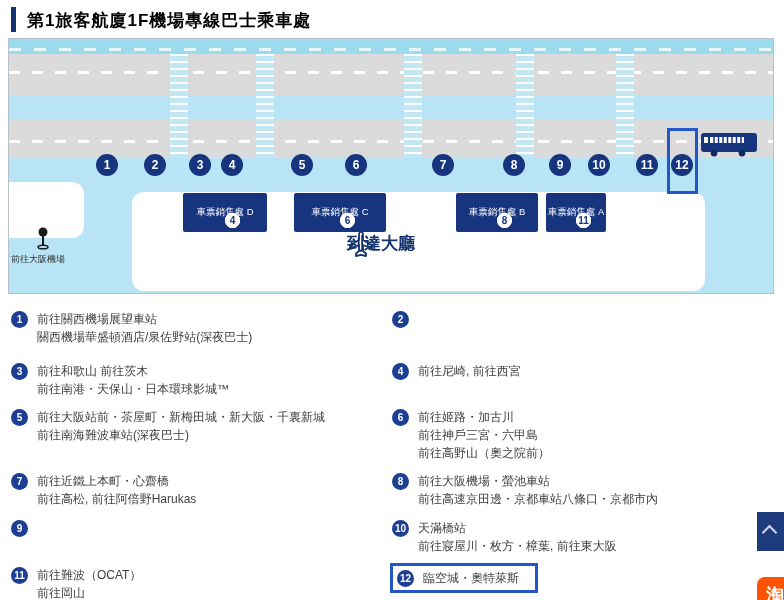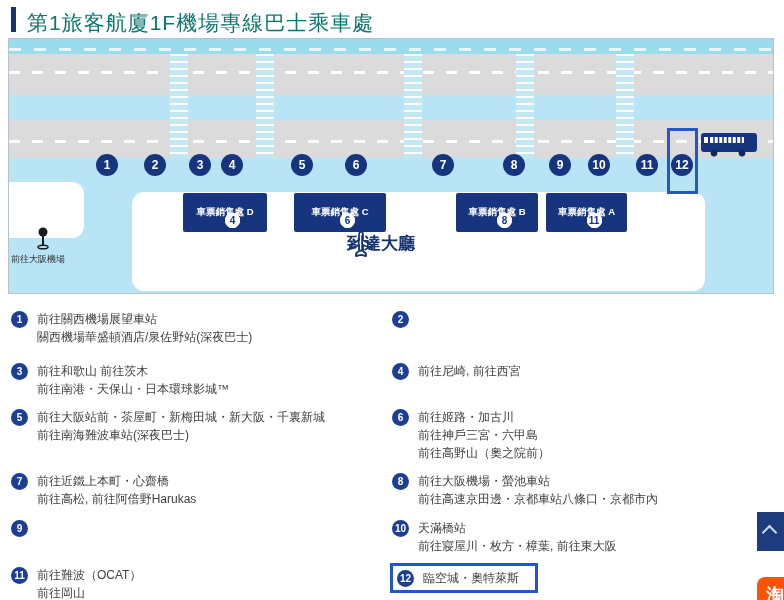--- a/index.html
+++ b/index.html
@@ -3,21 +3,21 @@
 <meta charset="utf-8">
 <style>
   * { margin:0; padding:0; box-sizing:border-box; }
   html,body { width:784px; height:600px; overflow:hidden; background:#fff;
     font-family:"Liberation Sans", sans-serif; }
   .abs { position:absolute; }
   #stage { position:relative; width:784px; height:600px; background:#fff; }
 
   
   #title-bar { left:11px; top:7px; width:5px; height:25px; background:#16346e; }
-  #page-title { left:27px; top:9px; font-size:21px; font-weight:normal; color:#0f766e; letter-spacing:1px; }
+  #page-title { left:27px; top:9px; font-size:17px; font-weight:bold; color:#000000; letter-spacing:1px; }
 
   
   #map { left:8px; top:38px; width:766px; height:256px; border:1px solid #b3c2ce; background:#b9e4f5; overflow:hidden; }
   #map * { position:absolute; }
   .cyan-strip { left:0; top:0; width:766px; height:15px; background:#9cdbee; }
   .cyan-dash { left:0; top:9px; width:766px; height:3px; opacity:.75;
     background:repeating-linear-gradient(90deg,#fff 0 12px, transparent 12px 25px); }
   .lane1 { left:0; top:15px; width:766px; height:41px; background:#dbdbdb; }
   .lane2 { left:0; top:81px; width:766px; height:38px; background:#dbdbdb; }
   .dash { left:0; width:766px; height:3px;
@@ -26,21 +26,21 @@
   .crosswalk { top:15px; height:104px; width:18px;
     background:repeating-linear-gradient(180deg, rgba(255,255,255,.92) 0 2px, #c3e7f3 2px 7px); }
   .notch { left:0; top:143px; width:75px; height:56px; background:#fff; border-radius:0 12px 12px 0; }
   .building { left:123px; top:153px; width:573px; height:99px; background:#fff; border-radius:12px; }
 
   .map-stop { top:115px; width:22px; height:22px; border-radius:50%; background:#17357f;
     color:#fff; font-size:12px; font-weight:bold; display:flex; align-items:center; justify-content:center; }
   .office { top:154px; height:39px; background:#17357f; border-radius:2px;
     display:flex; flex-direction:column; align-items:center; justify-content:center; gap:2px; }
   .office * { position:static; }
-  .office .office-label { color:#fff; font-size:9.5px; font-weight:bold; white-space:nowrap; }
+  .office .office-label { color:#fff; font-size:9.5px; font-weight:normal; white-space:nowrap; }
   .office .office-stops { display:flex; gap:4px; }
   .office .office-stop { width:15px; height:15px; border-radius:50%; background:#fff; color:#17357f;
     font-size:10px; font-weight:bold; display:flex; align-items:center; justify-content:center; }
 
   .pin { left:27px; top:188px; }
   .hotel-label { left:2px; top:214px; width:90px; font-size:9px; color:#333; white-space:nowrap; }
   .arrival { left:338px; top:204px; display:flex; align-items:center; gap:8px; }
   .arrival * { position:static; }
   .arrival-label { color:#16346e; font-size:17px; font-weight:bold; white-space:nowrap; }
 
@@ -116,21 +116,21 @@
         <div class="office-stop">6</div>
       </div>
     </div>
     <div class="office" style="left:447px;width:82px">
       <div class="office-label">車票銷售處 B</div>
       <div class="office-stops">
         <div class="office-stop">7</div>
         <div class="office-stop">8</div>
       </div>
     </div>
-    <div class="office" style="left:537px;width:81px">
+    <div class="office" style="left:537px;width:60px">
       <div class="office-label">車票銷售處 A</div>
       <div class="office-stops">
         <div class="office-stop">9</div>
         <div class="office-stop">10</div>
         <div class="office-stop">11</div>
       </div>
     </div>
 
     <svg class="pin" width="14" height="24">
       <circle cx="7" cy="5" r="4.5" fill="#1a1a1a"></circle>

